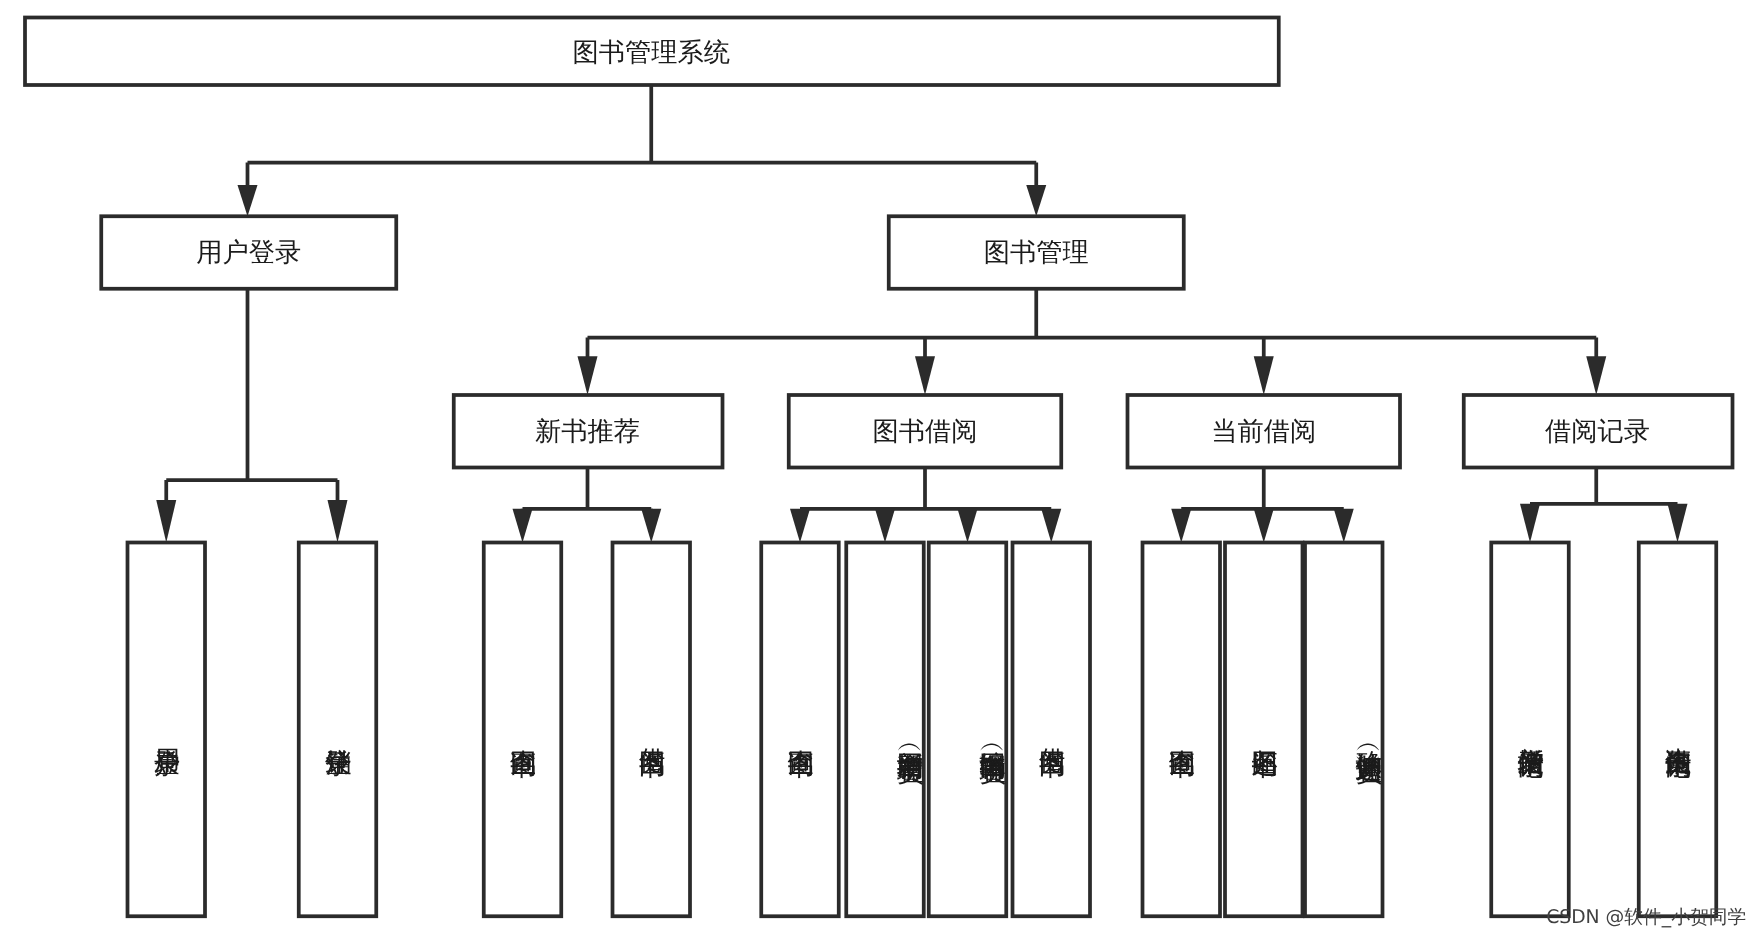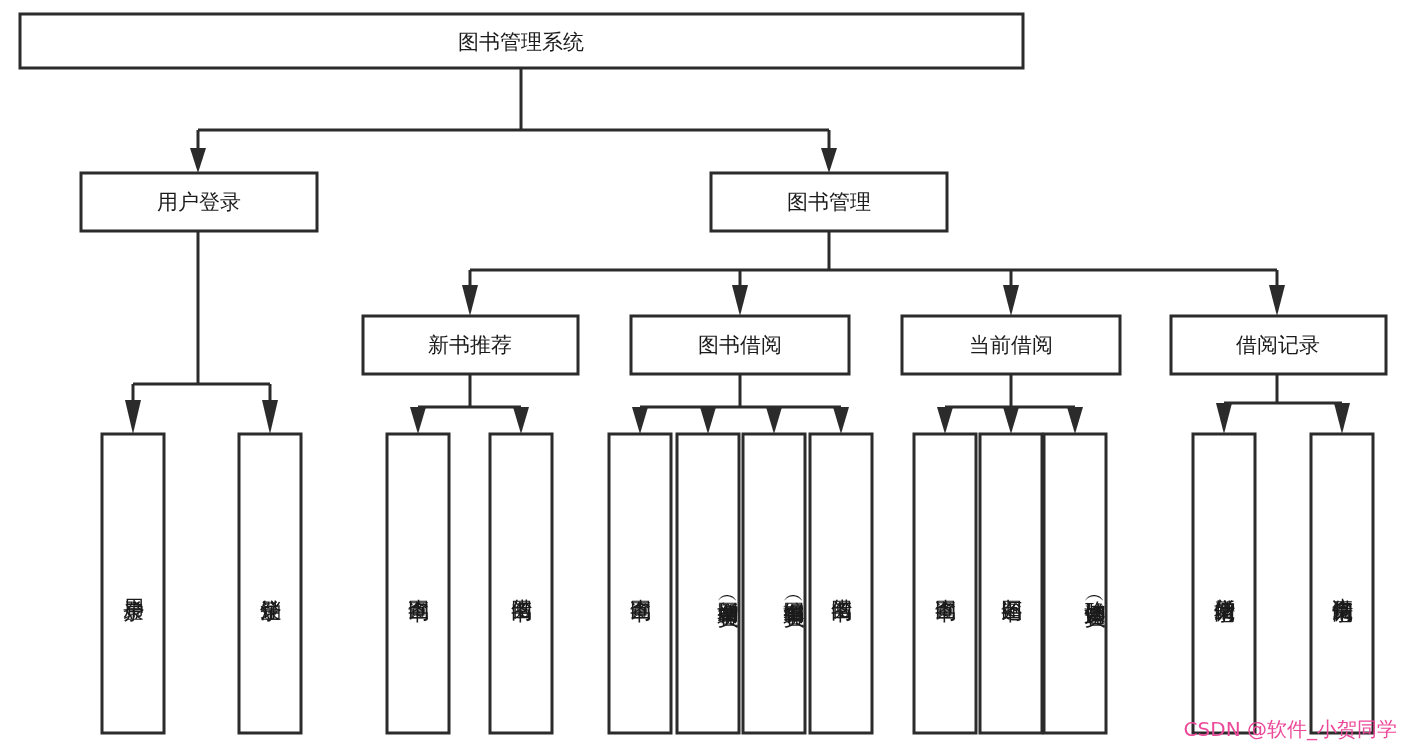--- a/index.html
+++ b/index.html
@@ -63,22 +63,22 @@
     justify-content: center;
     text-align: center;
     white-space: nowrap;
     pointer-events: none;
   }
   .watermark {
     position: absolute;
     right: 8px;
     bottom: 4px;
     font-family: "DejaVu Sans", "Liberation Sans", sans-serif;
-    font-size: 20px;
-    color: #ec4899;
+    font-size: 15px;
+    color: #404040;
     white-space: nowrap;
     user-select: none;
   }
 </style>
 </head>
 <body>
 
 <div id="diagram-root">
 
   <svg class="flow" viewBox="0 0 1405 747">

